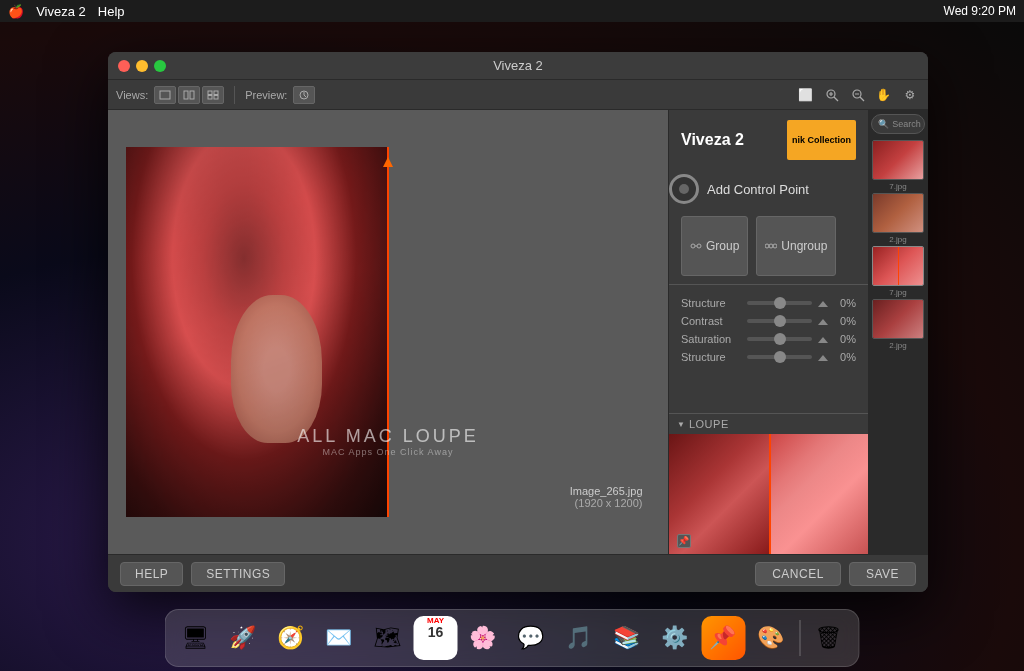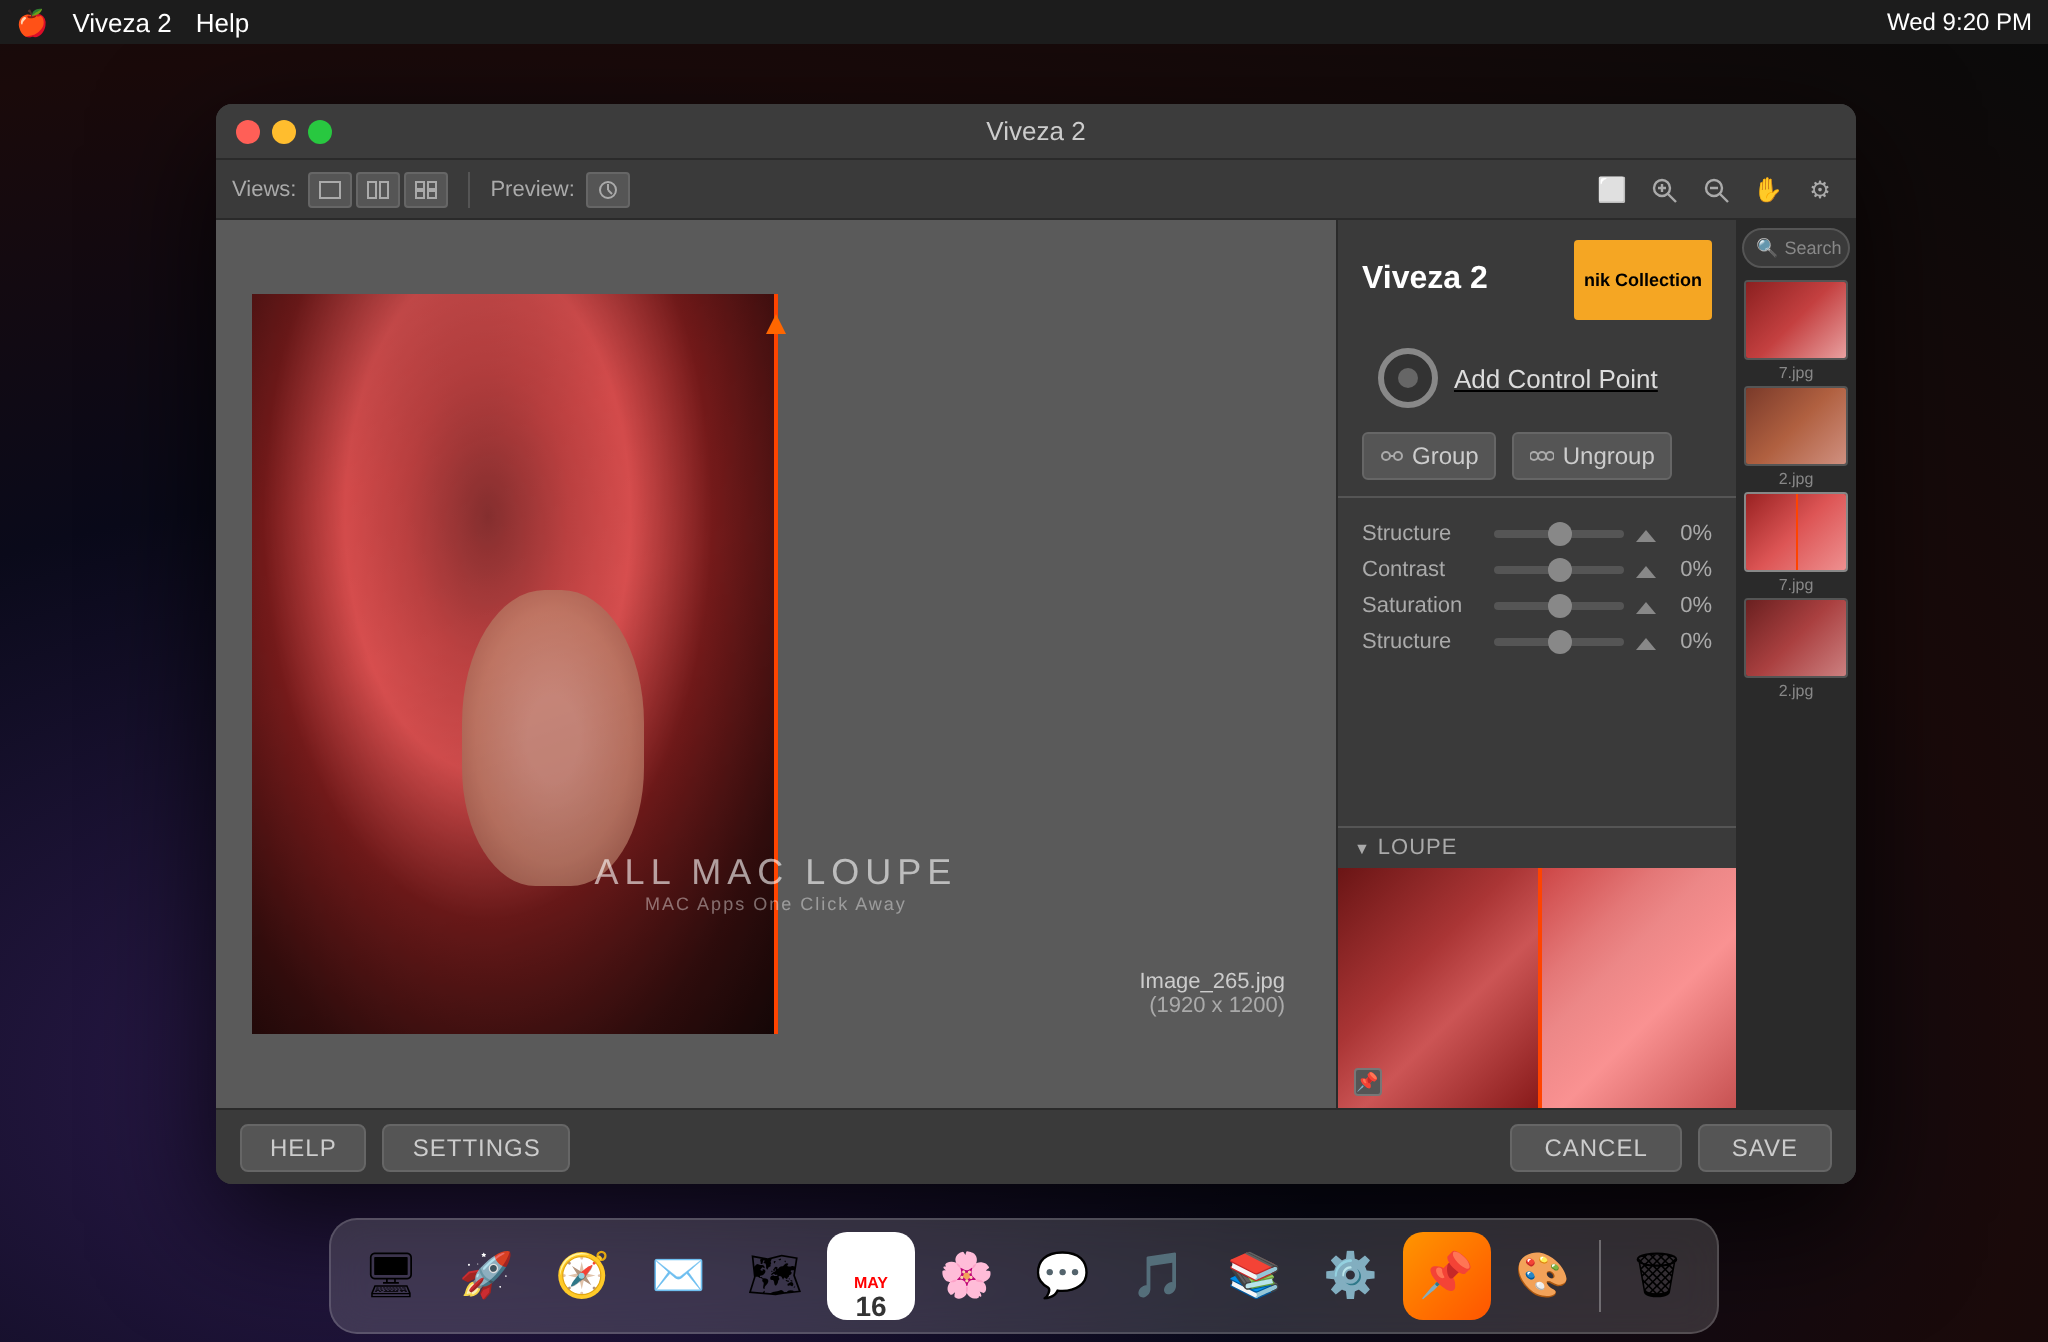--- a/index.html
+++ b/index.html
@@ -286,23 +286,22 @@
       font-size: 9px;
       font-weight: bold;
       padding: 15px 5px;
       border-radius: 2px;
     }
 
     .control-point-btn {
       display: flex;
       align-items: center;
       gap: 8px;
-      padding: 8px 20px;
-      cursor: pointer;
-      text-decoration: underline;
+      padding: 8px 0;
+      cursor: pointer;
     }
     .cp-circle {
       width: 30px;
       height: 30px;
       border-radius: 50%;
       border: 3px solid #888;
       background: #333;
       display: flex;
       align-items: center;
       justify-content: center;
@@ -322,21 +321,21 @@
     .group-ungroup {
       display: flex;
       align-items: center;
       padding: 4px 12px;
       gap: 8px;
     }
     .group-btn {
       display: flex;
       align-items: center;
       gap: 4px;
-      padding: 4px 8px;
+      padding: 22px 8px;
       background: #555;
       border: 1px solid #666;
       border-radius: 3px;
       cursor: pointer;
       color: #ccc;
       font-size: 12px;
       justify-content: flex-end;
     }
 
     .panel-divider {
@@ -912,21 +911,21 @@
       </div>
     </div>
   </div>
 
   <div class="dock">
     <div class="dock-item">🖥</div>
     <div class="dock-item">🚀</div>
     <div class="dock-item">🧭</div>
     <div class="dock-item">✉️</div>
     <div class="dock-item">🗺</div>
-    <div class="dock-item" style="font-size:16px;background:#fff;border-radius:10px;display:flex;flex-direction:column;align-items:center;justify-content:flex-end;">
+    <div class="dock-item" style="font-size:16px;background:#fff;border-radius:10px;display:flex;flex-direction:column;align-items:center;justify-content:flex-start;">
         <span style="font-size:8px;color:#f00;font-weight:bold;">MAY</span>
         <span style="font-size:14px;color:#333;font-weight:bold;line-height:1;">16</span>
       </div>
     <div class="dock-item">🌸</div>
     <div class="dock-item">💬</div>
     <div class="dock-item">🎵</div>
     <div class="dock-item">📚</div>
     <div class="dock-item">⚙️</div>
     <div class="dock-item" style="background:linear-gradient(135deg,#ff9500,#ff5500);border-radius:10px;">📌</div>
     <div class="dock-item">🎨</div>

